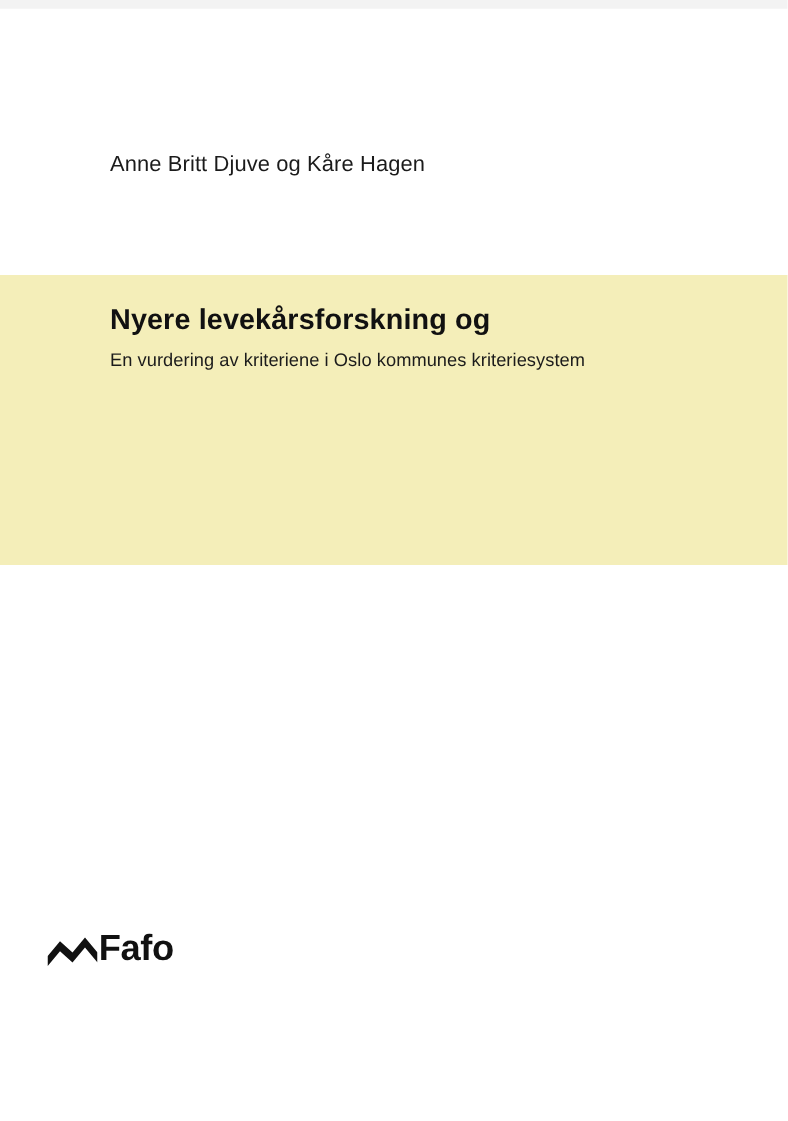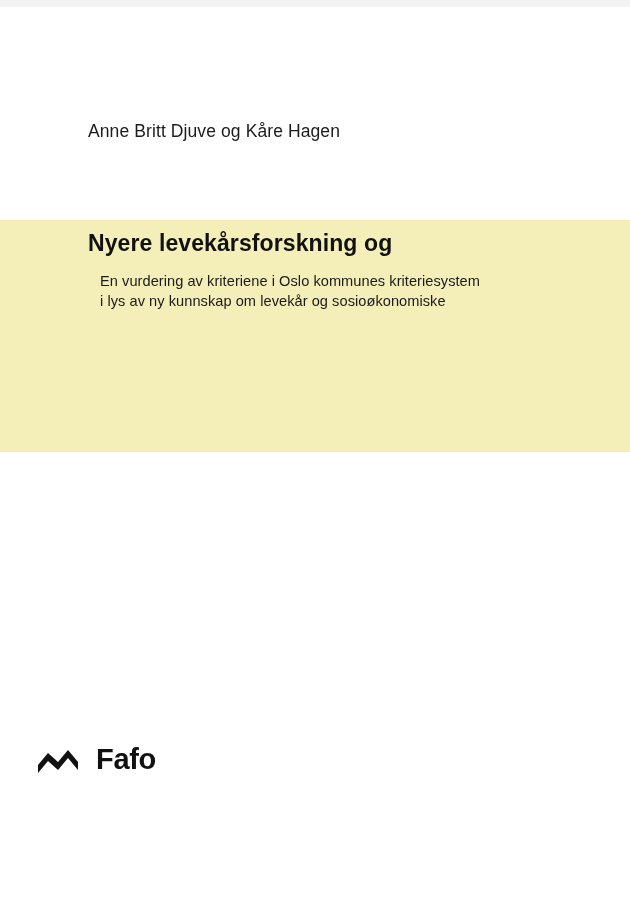--- a/index.html
+++ b/index.html
@@ -50,37 +50,37 @@
     position: absolute;
     top: 228px;
     left: 88px;
     width: 470px;
   }
   .title {
     font-size: 23px;
     font-weight: bold;
     color: #111111;
     line-height: 1.33;
-    margin: 0 0 8px 0;
+    margin: 12px 0 8px 0;
     letter-spacing: 0.1px;
   }
   .subtitle {
     font-size: 14.6px;
     color: #1b1b1b;
     line-height: 1.43;
-    margin: 12px;
+    margin: 0;
     letter-spacing: 0.05px;
   }
   .logo {
     position: absolute;
     left: 38px;
     top: 745px;
     display: flex;
     align-items: center;
-    gap: 18px;
+    gap: 1px;
   }
   .logo-mark {
     width: 40px;
     height: 28px;
     display: block;
   }
   .logo-text {
     font-size: 29px;
     font-weight: bold;
     color: #111111;
@@ -98,21 +98,21 @@
   <div class="authors">Anne Britt Djuve og Kåre Hagen</div>
 
   <div class="band"></div>
 
   <div class="band-inner">
     <h1 class="title">
       <span>Nyere levekårsforskning og</span><br>
     </h1>
     <p class="subtitle">
       <span>En vurdering av kriteriene i Oslo kommunes kriteriesystem</span><br>
-      <span>i lys av ny kunnskap om levekår og sosioøkonomiske</span><br>
+      <br>
     </p>
   </div>
 
   <div class="logo">
     <svg class="logo-mark" viewBox="0 0 40 28">
       <polygon points="0,19 10,7 20,16 30,4 40,16 40,24 30,12 20,24 10,15 0,27" fill="#111111"></polygon>
     </svg>
     <span class="logo-text">Fafo</span>
   </div>
 

